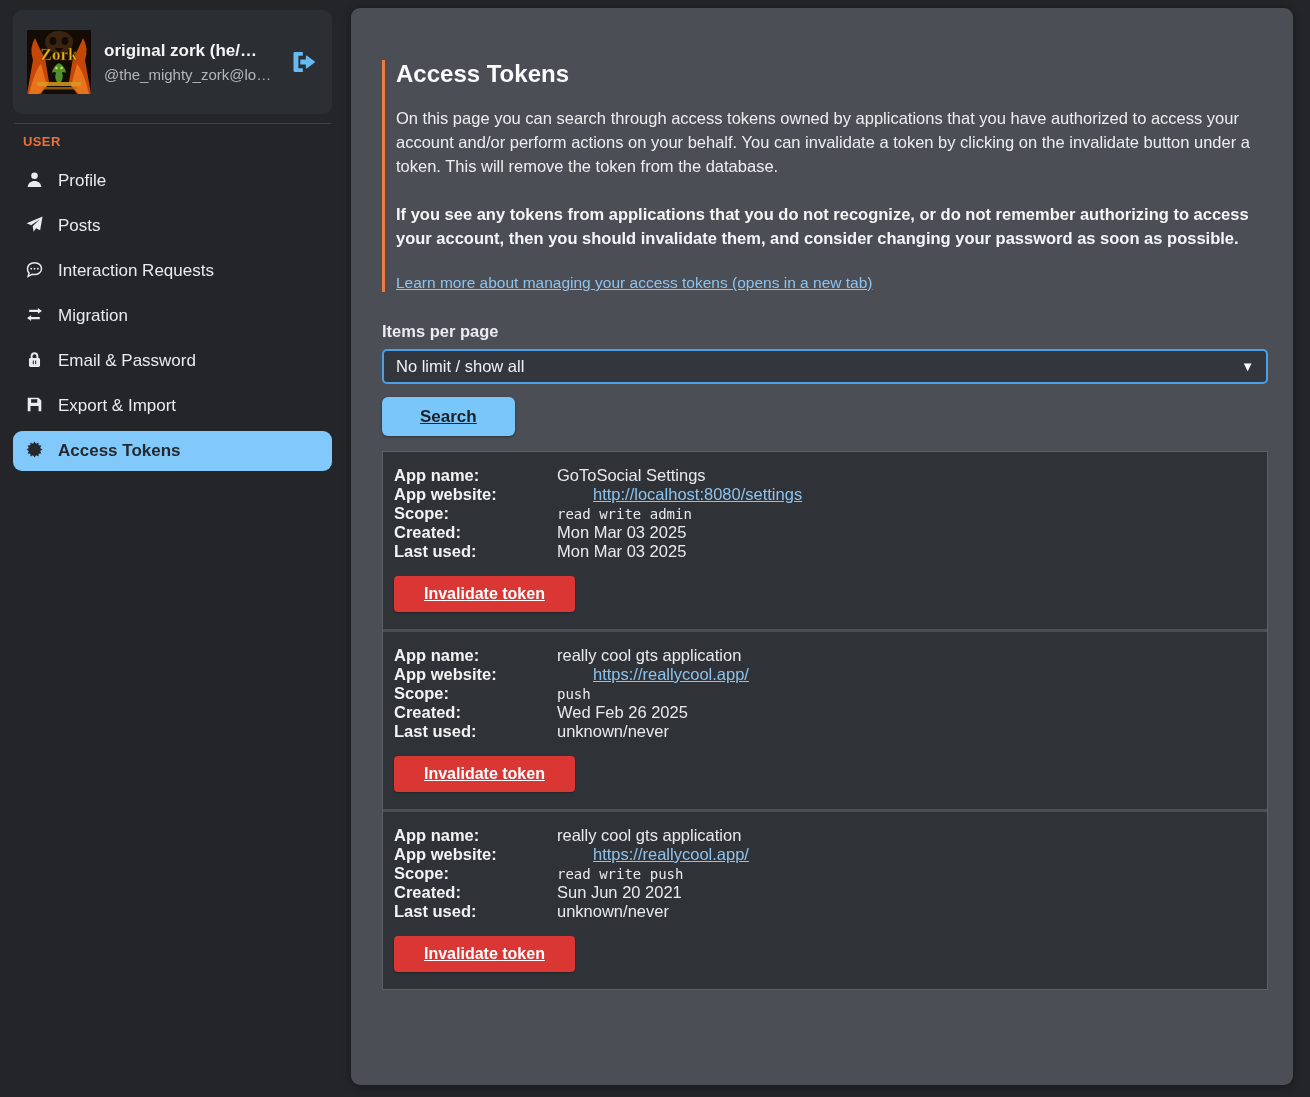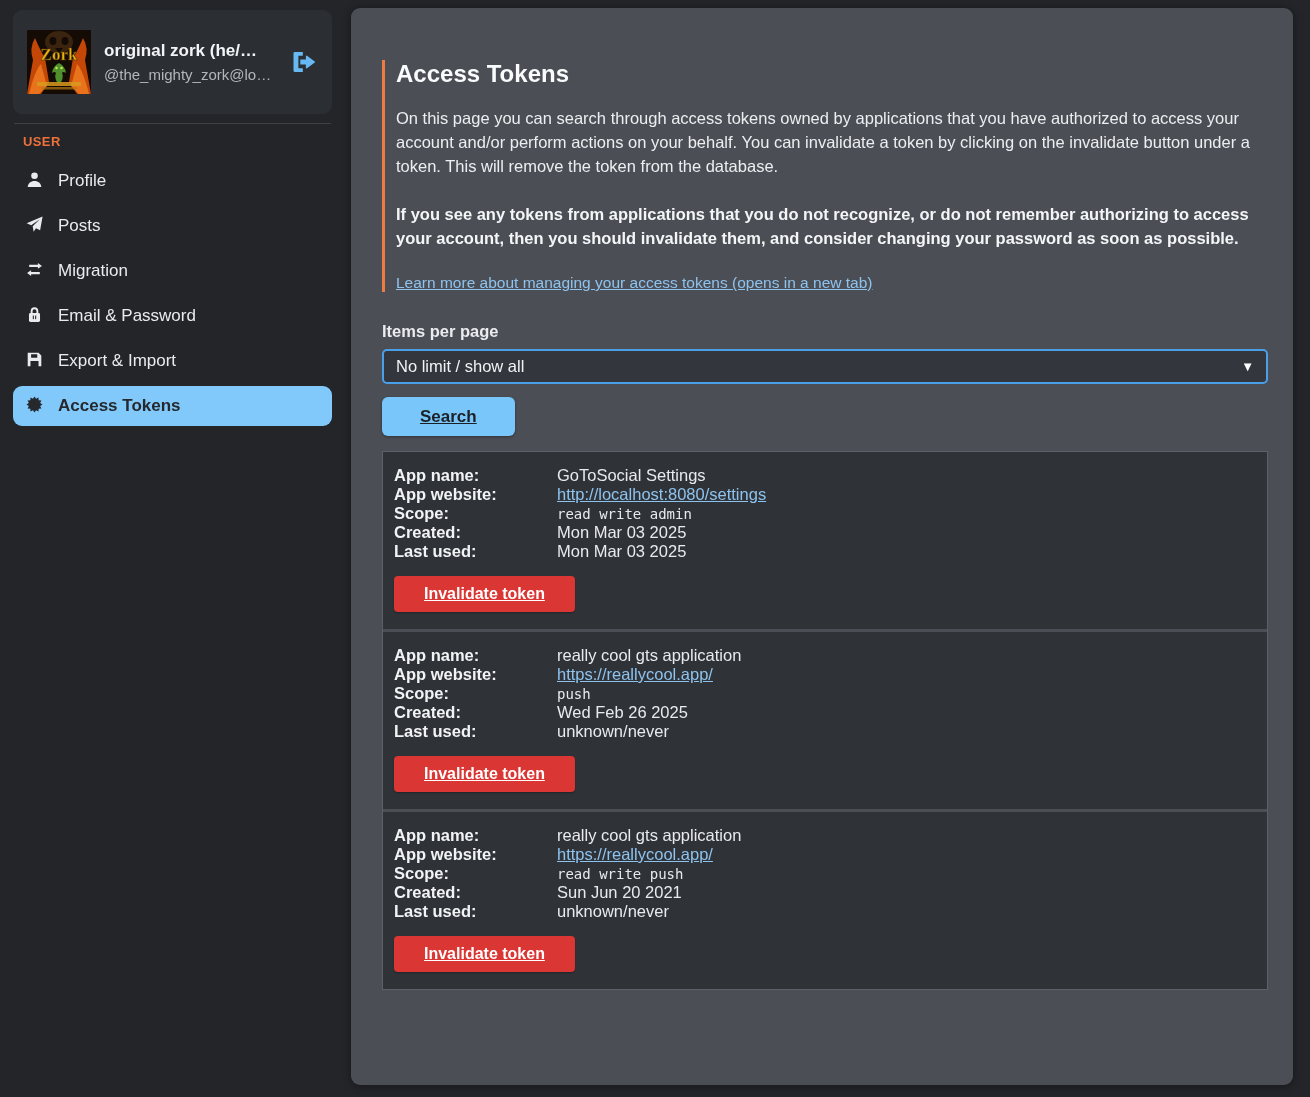--- a/index.html
+++ b/index.html
@@ -87,21 +87,21 @@
     box-shadow:0 1px 2px rgba(0,0,0,.3);
   }
 
   .token-list { margin-top:15px; border:1px solid #5d6067; }
   .token-entry { background:#2f3237; padding:14px 11px 17px; }
   .token-entry + .token-entry { border-top:3px solid #4c4e56; }
   .token-fields { display:grid; grid-template-columns:163px 1fr; align-items:baseline; }
   .token-fields dt { font-weight:bold; font-size:16.5px; color:#f2f3f5; }
   .token-fields dd { font-size:16.5px; color:#e8eaec; }
   .token-fields dd.scope { font-family:"DejaVu Sans Mono", monospace; font-size:14px; }
-  .token-fields a { color:#8ec3ed; }
+  .token-fields a { color:#8ec3ed;margin-left:36px; }
 </style>
 </head>
 <body>
 
 <aside class="sidebar">
 
   <div class="user-card">
     <div class="avatar">
       <svg viewBox="0 0 64 64">
         <rect width="64" height="64" fill="#140c04"></rect>
@@ -151,20 +151,31 @@
 
     <div class="nav-item">
       <span class="icon">
         <svg viewBox="0 0 16 16" fill="currentColor">
           <path d="M15.6.4 0.6 6.8l4.3 1.8L13 3 6.3 9.6l.9 5.2 2.2-3.2 3.9 1.8z"></path>
         </svg>
       </span>
       <span>Posts</span>
     </div>
 
+    <div class="nav-item">
+      <span class="icon">
+        <svg viewBox="0 0 16 16" fill="none" stroke="currentColor" stroke-width="1.4">
+          <path d="M8 1.6c3.8 0 6.6 2.4 6.6 5.6S11.8 12.8 8 12.8c-.8 0-1.6-.1-2.3-.3L2 14.4l.9-3.1C1.9 10.3 1.4 9 1.4 7.2 1.4 4 4.2 1.6 8 1.6z"></path>
+          <circle cx="4.9" cy="7.2" r="0.9" fill="currentColor" stroke="none"></circle>
+          <circle cx="8" cy="7.2" r="0.9" fill="currentColor" stroke="none"></circle>
+          <circle cx="11.1" cy="7.2" r="0.9" fill="currentColor" stroke="none"></circle>
+        </svg>
+      </span>
+      <span>Interaction Requests</span>
+    </div>
 
     <div class="nav-item">
       <span class="icon">
         <svg viewBox="0 0 16 16" fill="currentColor">
           <path d="M3 3.6h8.2V1.8L15 4.6l-3.8 2.8V5.6H3z"></path>
           <path d="M13 12.4H4.8v1.8L1 11.4l3.8-2.8v1.8H13z"></path>
         </svg>
       </span>
       <span>Migration</span>
     </div>

